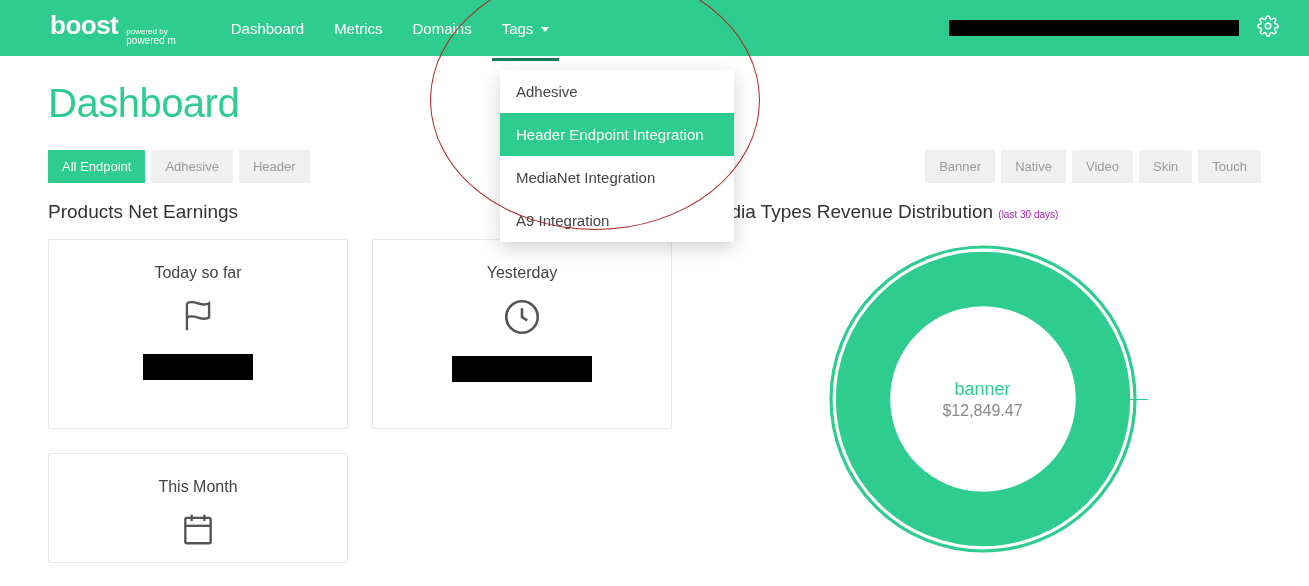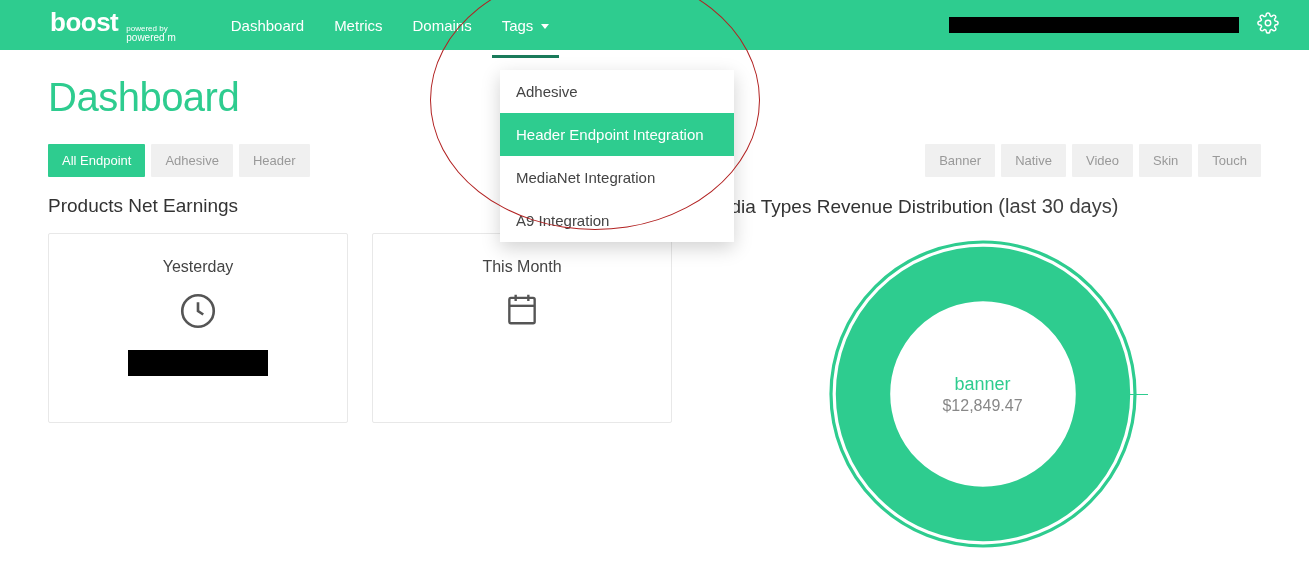--- a/index.html
+++ b/index.html
@@ -6,21 +6,21 @@
     body {
       font-family: -apple-system, BlinkMacSystemFont, 'Segoe UI', Arial, sans-serif;
       background: #ffffff;
       width: 1309px;
       height: 586px;
       overflow: hidden;
       position: relative;
     }
     .topbar {
       background: #2ecc8f;
-      height: 50px;
+      height: 56px;
       display: flex;
       align-items: center;
       padding: 0 30px 0 50px;
       position: relative;
     }
     .logo {
       display: flex;
       align-items: baseline;
       gap: 8px;
       color: #fff;
@@ -135,22 +135,22 @@
     }
     .left-col { width: 626px; }
     .right-col { flex: 1; }
     .section-title {
       font-size: 19px;
       color: #333;
       font-weight: 400;
       margin-bottom: 16px;
     }
     .section-title .sub {
-      font-size: 20px;
-      color: #404040;
+      font-size: 10px;
+      color: #a21caf;
     }
     .card-grid {
       display: grid;
       grid-template-columns: 300px 300px;
       gap: 24px;
     }
     .card {
       border: 1px solid #e8e8e8;
       border-radius: 2px;
       padding: 24px 10px 30px;
@@ -254,20 +254,30 @@
       <div class="pill">Video</div>
       <div class="pill">Skin</div>
       <div class="pill">Touch</div>
     </div>
   </div>
 
   <div class="section-row">
     <div class="left-col">
       <div class="section-title">Products Net Earnings</div>
       <div class="card-grid">
+        <div class="card">
+          <div class="card-label">Today so far</div>
+          <span class="card-icon">
+            <svg width="38" height="40" viewBox="0 0 24 24">
+                <path d="M5 21V4"></path>
+                <path d="M5 4c5-3 9 3 14 0v9c-5 3-9-3-14 0"></path>
+              </svg>
+          </span>
+          <div class="redact-val"></div>
+        </div>
         <div class="card">
           <div class="card-label">Yesterday</div>
           <span class="card-icon">
             <svg width="42" height="42" viewBox="0 0 24 24">
                 <circle cx="12" cy="12" r="9"></circle>
                 <path d="M12 7v5l3 2"></path>
               </svg>
           </span>
           <div class="redact-val wide"></div>
         </div>

